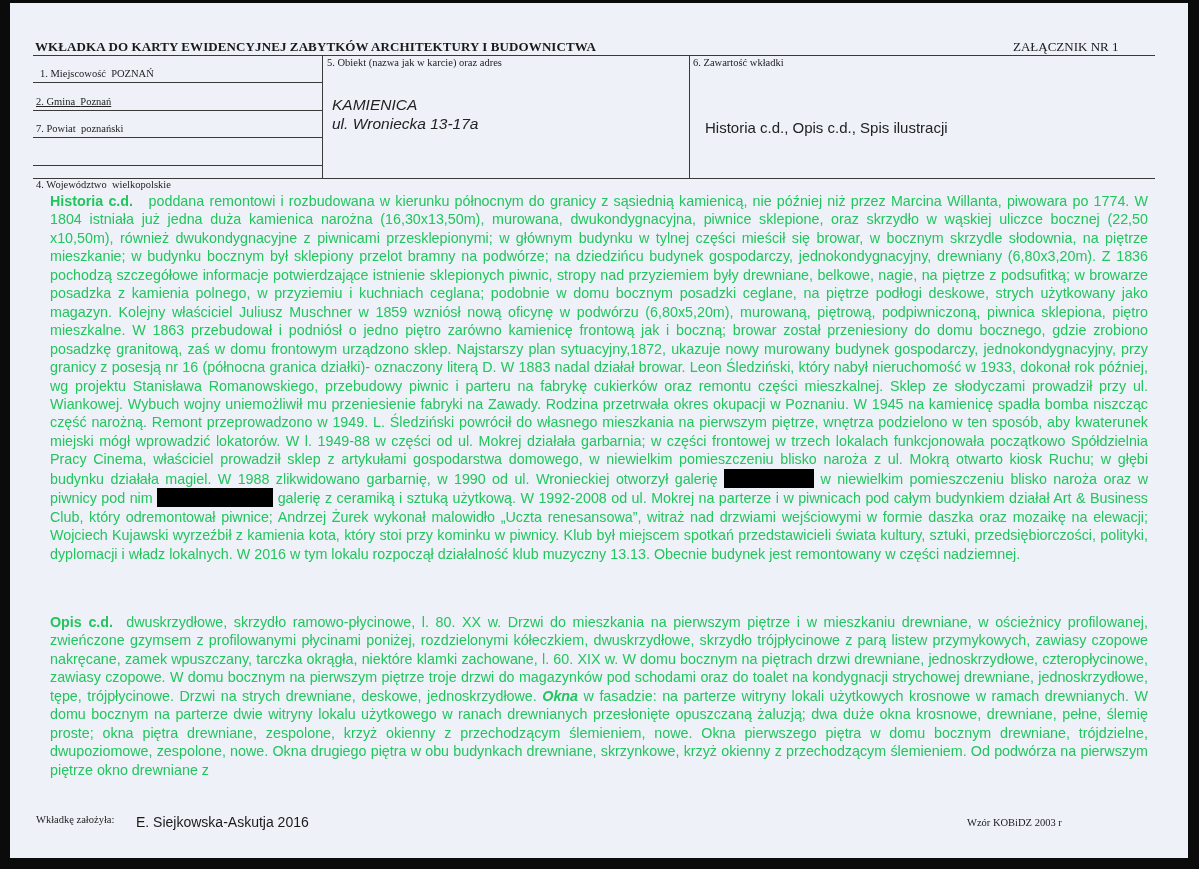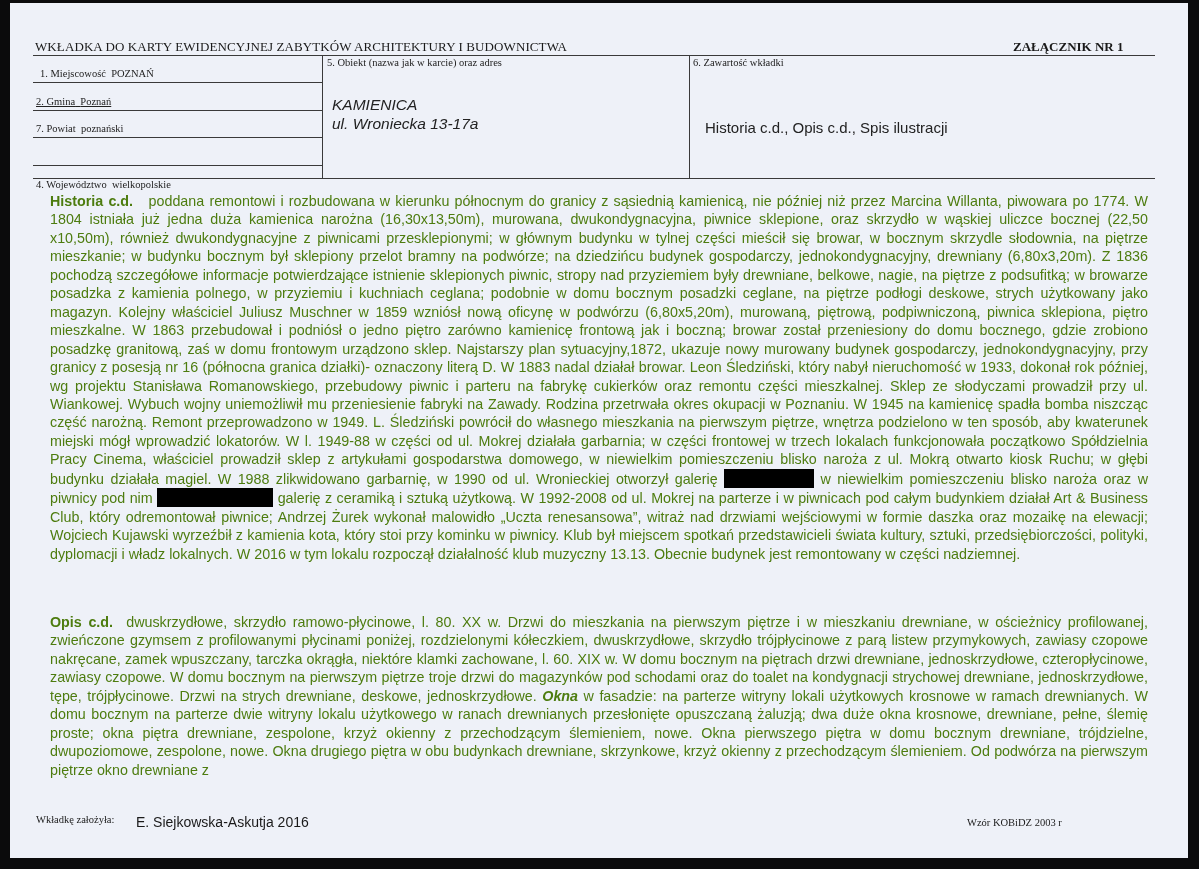--- a/index.html
+++ b/index.html
@@ -6,33 +6,33 @@
   body {
     width:1199px; height:869px; background:#0b0b0c; position:relative; overflow:hidden;
     font-family:"Liberation Sans", sans-serif; color:#1a1a1a;
   }
   .paper {
     position:absolute; left:10px; top:3px; width:1178px; height:855px;
     background:#eef1f8;
   }
   .serif { font-family:"Liberation Serif", "DejaVu Serif", serif; }
   .title {
-    position:absolute; left:35px; top:39px; font-size:13px; font-weight:normal; letter-spacing:0.1px;text-align:center;
+    position:absolute; left:35px; top:39px; font-size:13px; font-weight:bold; letter-spacing:0.1px;text-align:center;
   }
   .annex {
-    position:absolute; left:1013px; top:39px; font-size:13px; font-weight:bold;
+    position:absolute; left:1013px; top:39px; font-size:13px; font-weight:normal;
   }
   .hline { position:absolute; height:1px; background:#3a3a3a; }
   .vline { position:absolute; width:1px; background:#3a3a3a; }
   .lbl { position:absolute; font-size:10.5px; color:#222; }
   .obj-name { position:absolute; left:332px; top:95px; font-size:15.5px; line-height:19px; color:#222;font-style:italic; }
   .contents { position:absolute; left:705px; top:119px; font-size:15px; color:#222; }
   .body-text {
     position:absolute; left:50px; width:1098px; font-size:14.3px; line-height:18.45px;
-    text-align:justify; color:#4d7c0f;
+    text-align:justify; color:#22c55e;
   }
   .body-text b { font-weight:bold; }
   .redact { display:inline-block; background:#000; height:19px; vertical-align:-4px; }
   .footer-lbl { position:absolute; left:36px; top:814px; font-size:10.5px; }
   .footer-val { position:absolute; left:136px; top:814px; font-size:14px; }
   .footer-right { position:absolute; left:967px; top:817px; font-size:10.5px; }
 </style>
 </head>
 <body>
 

